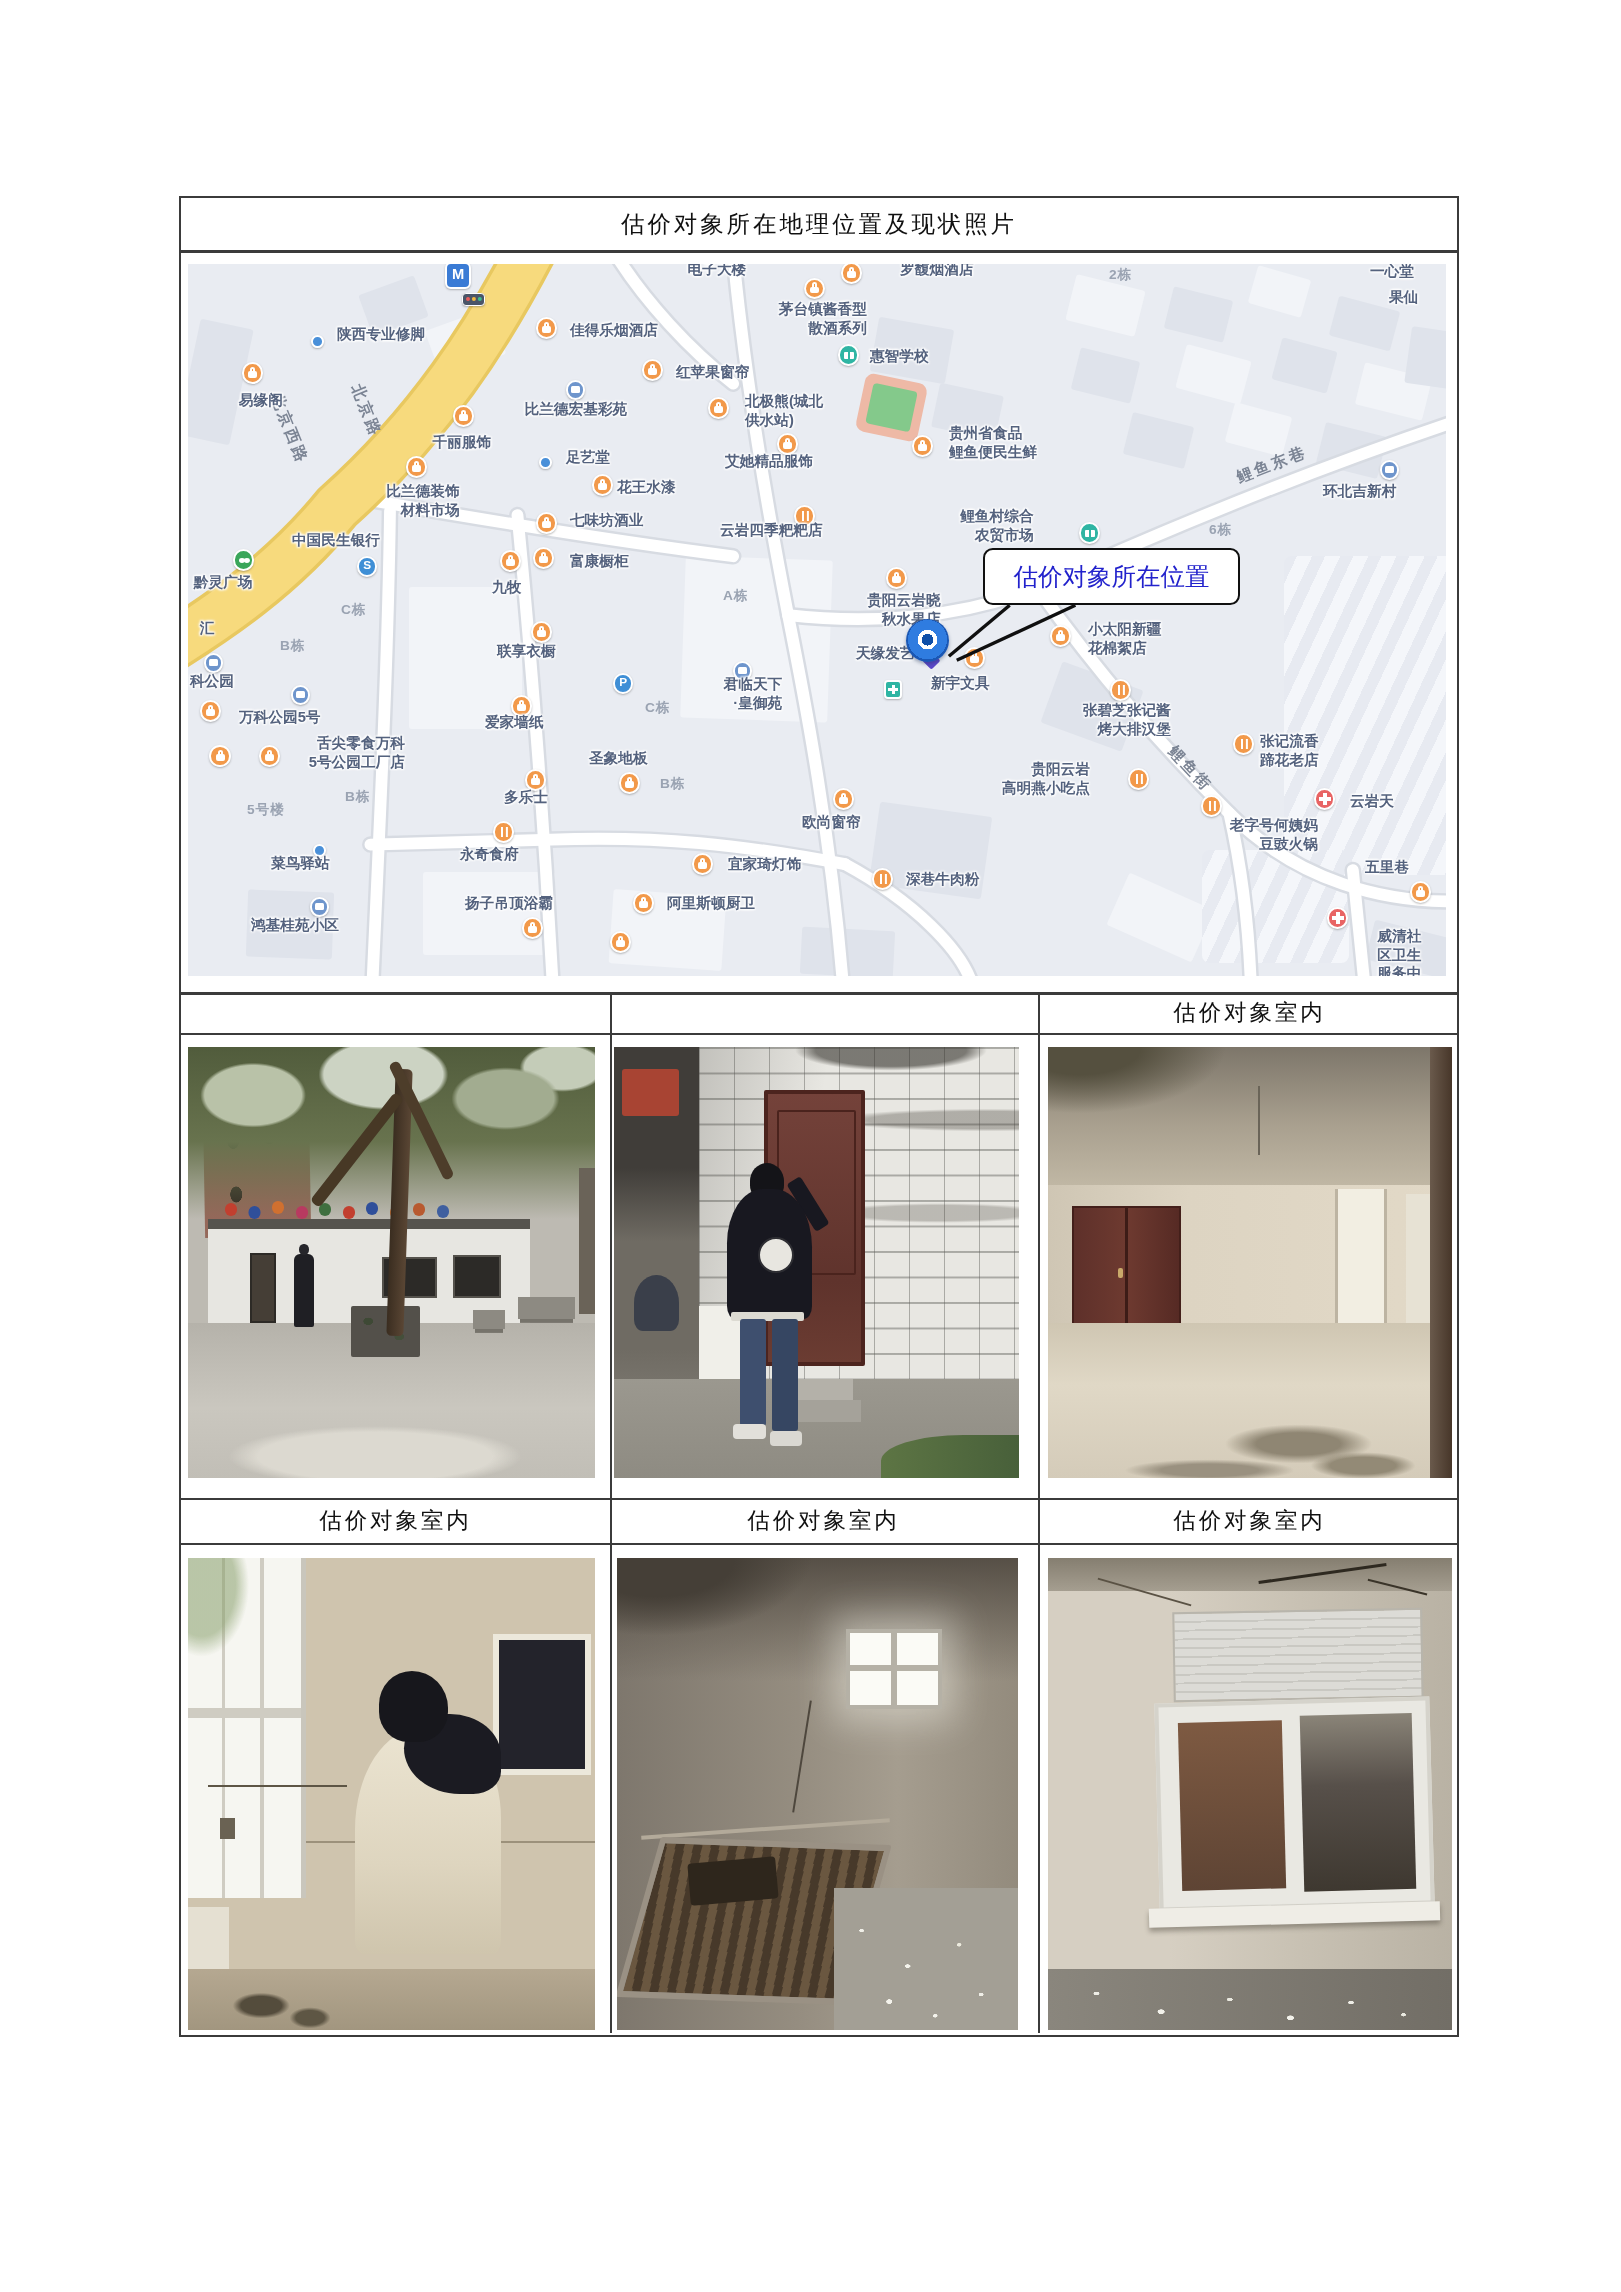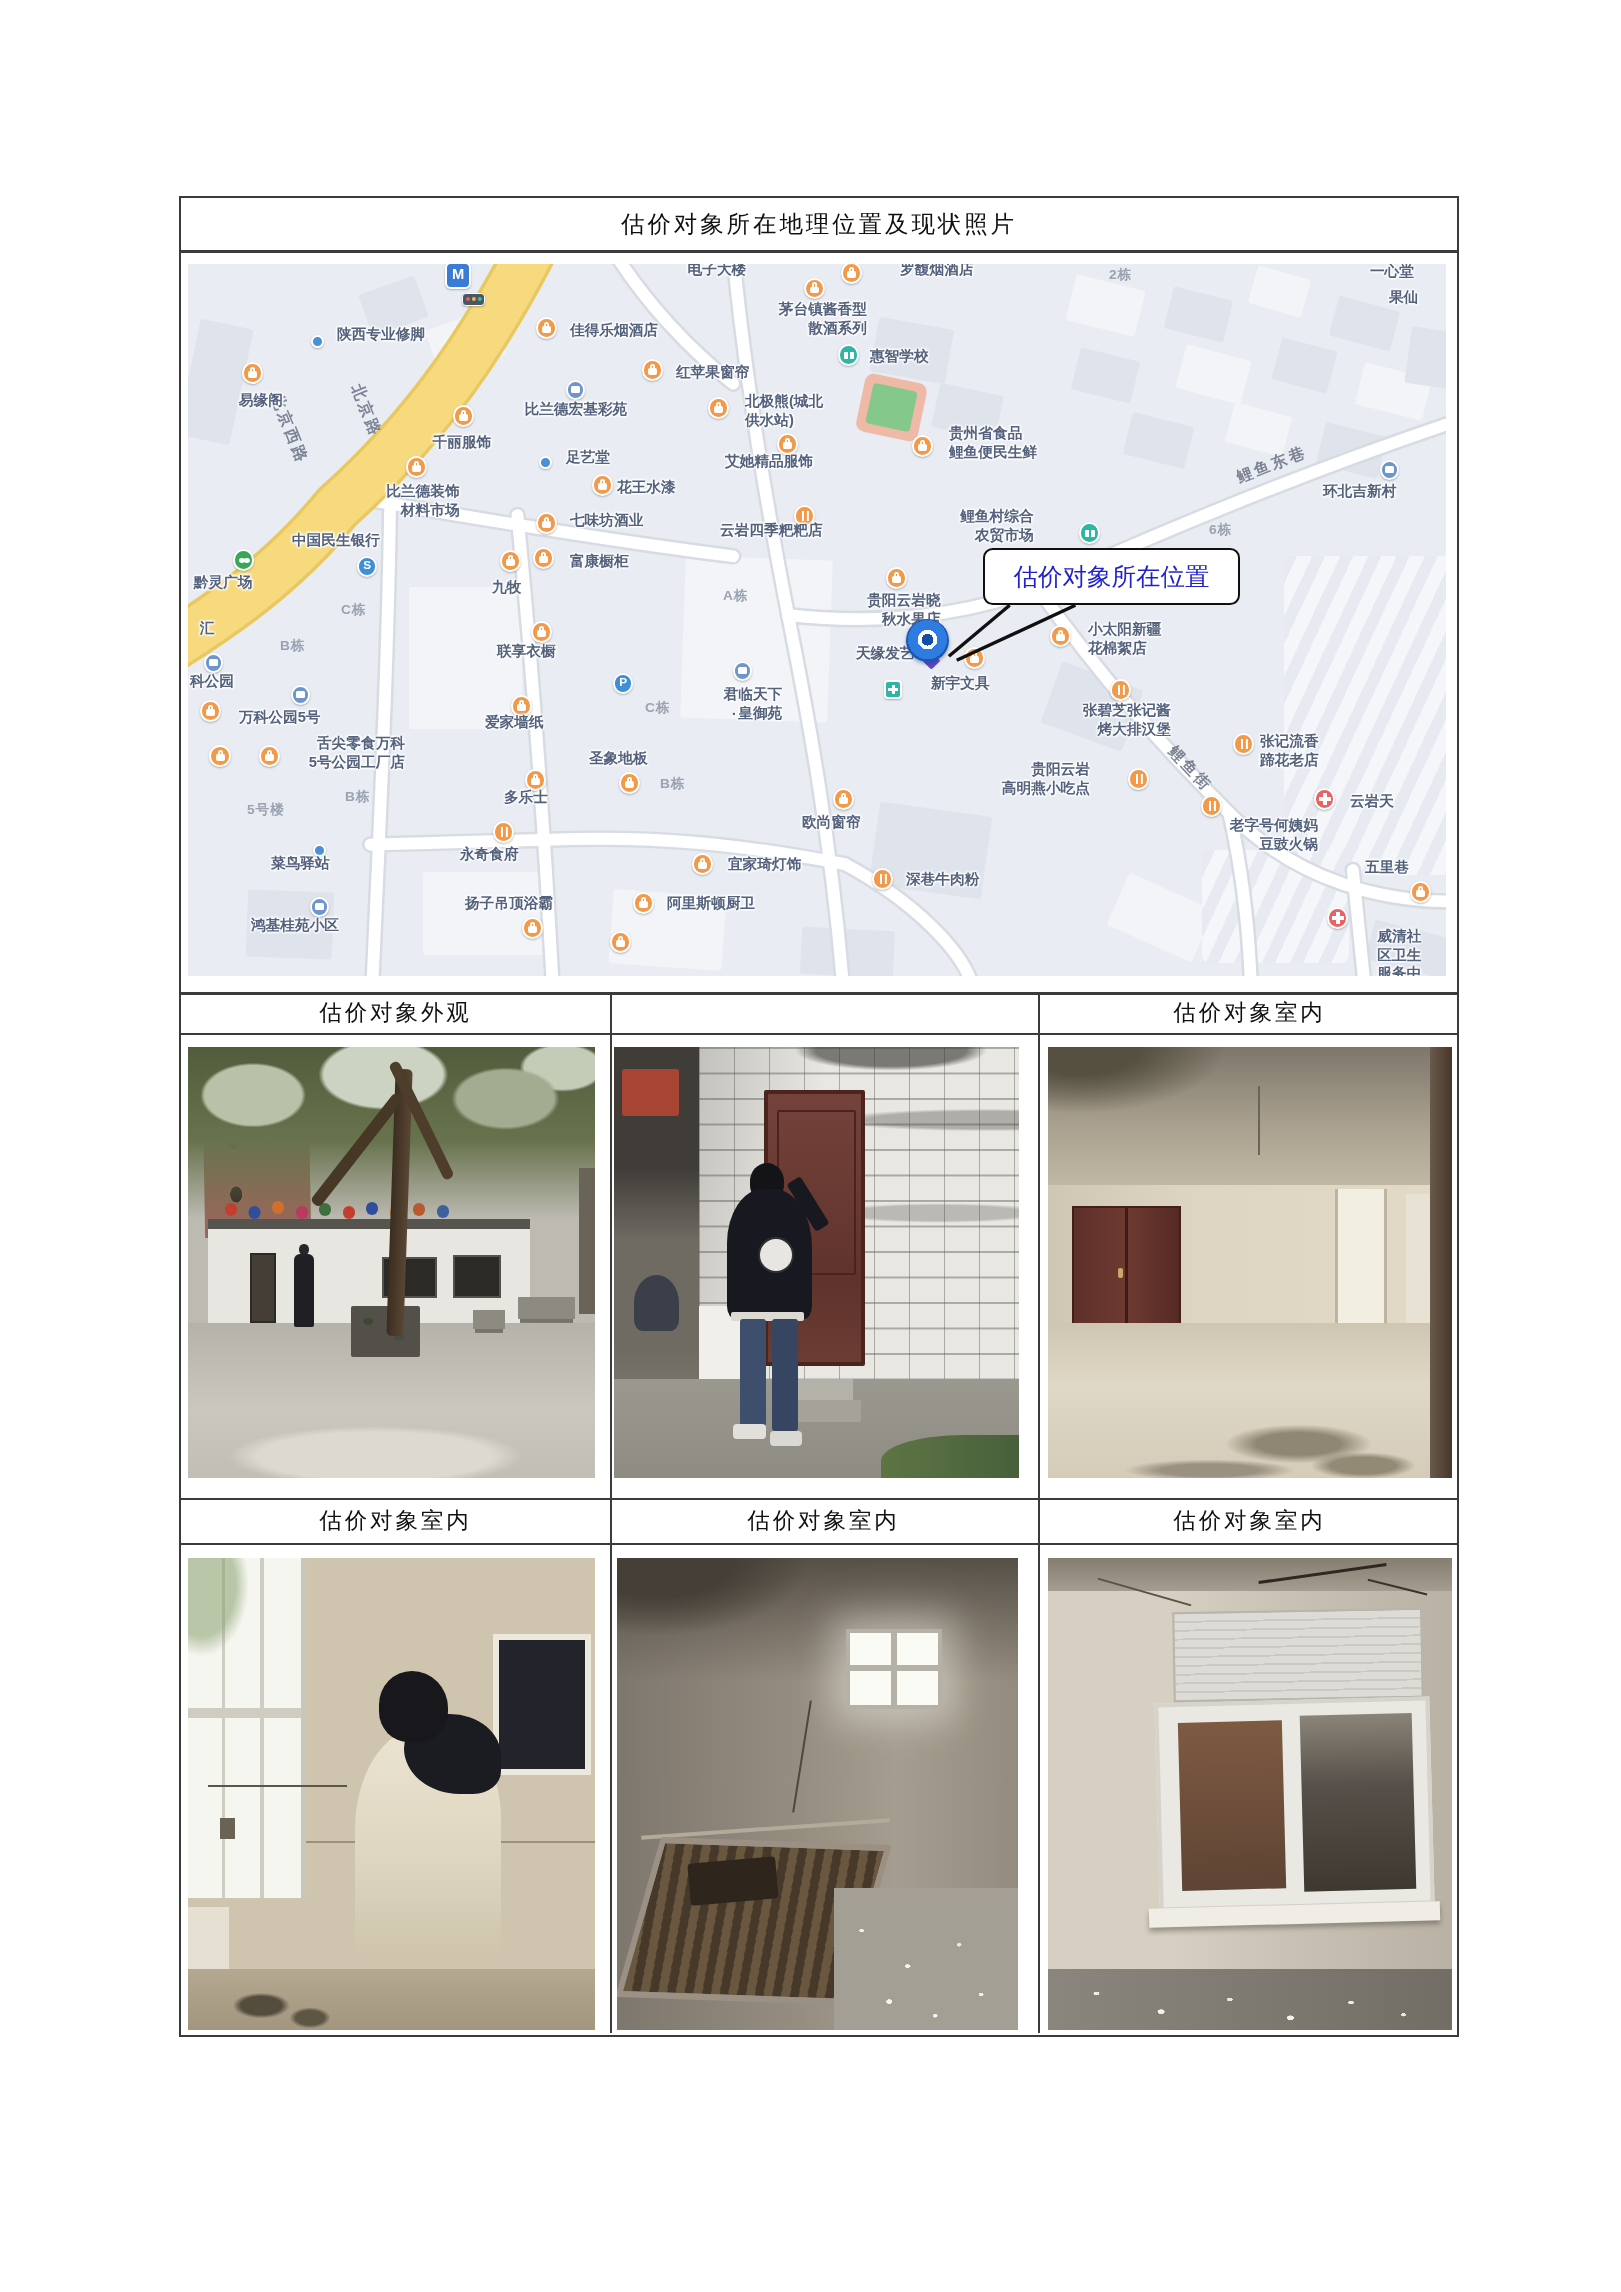--- a/index.html
+++ b/index.html
@@ -362,21 +362,21 @@
           <div class="poi-label centered" style="left: 809px; top: 243px;">鲤鱼村综合
 农贸市场</div>
           <span class="poi-icon ic-shop" style="left: 698px; top: 303px;"></span>
           <div class="poi-label centered" style="left: 716px; top: 327px;">贵阳云岩晓
 秋水果店</div>
           <div class="poi-label" style="left: 631px; top: 380px; margin-left: 37px;">天缘发艺</div>
           <span class="poi-icon ic-shop" style="left: 776px; top: 383px;"></span>
           <div class="poi-label" style="left: 743px; top: 410px;">新宇文具</div>
           <span class="poi-icon ic-pharmacy" style="left: 696px; top: 416px;"></span>
           <span class="poi-icon ic-bus" style="left: 545px; top: 397px;"></span>
-          <div class="poi-label centered" style="left: 565px; top: 422px; font-family: Liberation Mono, monospace;">君临天下
+          <div class="poi-label centered" style="left: 565px; top: 411px;">君临天下
 ·皇御苑</div>
           <span class="poi-icon ic-parking" style="left: 425px; top: 409px;">P</span>
           <span class="poi-icon ic-school" style="left: 891px; top: 258px;"></span>
           <span class="poi-icon ic-shop" style="left: 862px; top: 361px;"></span>
           <div class="poi-label" style="left: 900px; top: 356px;">小太阳新疆
 花棉絮店</div>
           <span class="poi-icon ic-food" style="left: 922px; top: 415px;"></span>
           <div class="poi-label centered" style="left: 939px; top: 437px;">张碧芝张记酱
 烤大排汉堡</div>
           <span class="poi-icon ic-food" style="left: 1045px; top: 469px;"></span>
@@ -436,21 +436,20 @@
 
       <svg class="ptr" width="1258" height="712" viewBox="0 0 1283 726">
         <line x1="838" y1="348" x2="776" y2="400" stroke="#101010" stroke-width="3.5"></line>
         <line x1="905" y1="348" x2="784" y2="404" stroke="#101010" stroke-width="3.5"></line>
       </svg>
 
       <div class="callout">估价对象所在位置</div>
     </div>
     <div class="hl" style="top:794px;height:2.9px;"></div>
 
-    <div class="head-cell" style="left:0;top:794px;width:429px;line-height:41px;">估价对象外观</div>
     <div class="head-cell" style="left:857px;top:794px;width:423px;line-height:41px;">估价对象室内</div>
     <div class="hl" style="top:835px;height:2px;"></div>
 
     <div class="photo" style="left:6.9px;top:849px;width:407px;height:431px;background:#bdbab2;">
       <div class="ph p1-brick"></div>
       <div class="ph p1-canopy"></div>
       <div class="ph p1-fence"></div>
       <div class="ph p1-house">
         <div class="ph p1-door"></div>
         <div class="ph p1-win" style="left:54%;top:28%;width:17%;height:42%;"></div>

